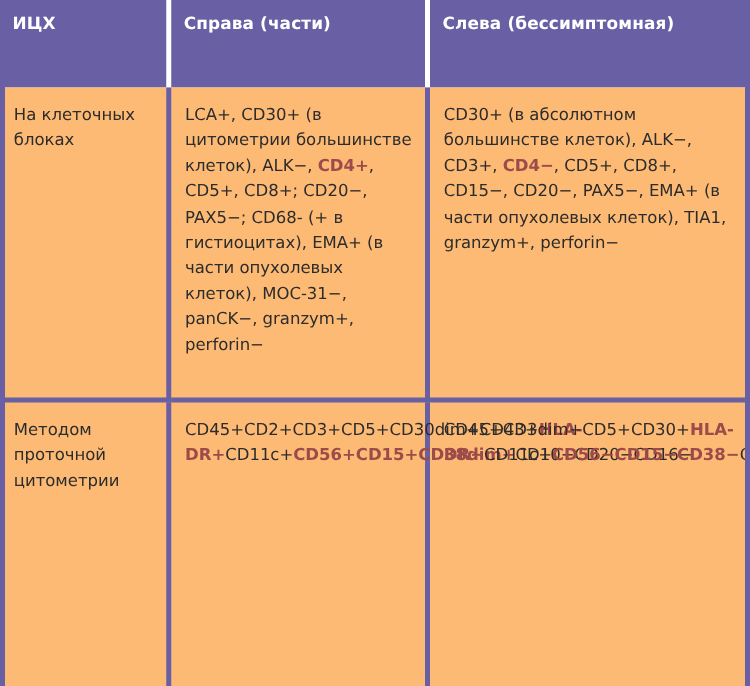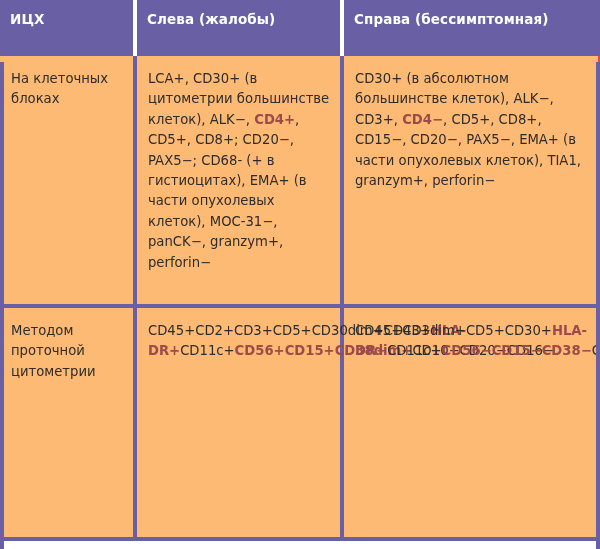--- a/index.html
+++ b/index.html
@@ -29,21 +29,21 @@
 
   
   tr.header-row th {
     background: #685fa5;
     color: #ffffff;
     font-size: 13.5px;
     font-weight: bold;
     text-align: left;
     vertical-align: top;
     padding: 11px 10px 0 10px;
-    height: 56px;
+    height: 70px;
     box-sizing: border-box;
     border-right: 4px solid #ffffff;
     letter-spacing: 0.1px;
   }
   tr.header-row th.last-th {
     border-right: none;
   }
 
   
   td.cell {
@@ -96,22 +96,22 @@
   <table class="ihc-table">
     <colgroup>
       <col class="col-1">
         <col class="col-2">
         <col class="col-3">
     </colgroup>
 
     <thead>
       <tr class="header-row">
         <th>ИЦХ</th>
-        <th>Слева (жалобы)</th>
-        <th class="last-th">Справа (бессимптомная)</th>
+        <th>Справа (части)</th>
+        <th class="last-th">Слева (бессимптомная)</th>
       </tr>
     </thead>
 
     <tbody>
       <tr class="row-1">
         <td class="cell label-cell">На клеточных блоках</td>
         <td class="cell"><span>LCA+, CD30+ (в цитометрии большинстве клеток), ALK−, </span><span class="bm">CD4+</span><span>, CD5+, CD8+; CD20−, PAX5−; CD68- (+ в гистиоцитах), EMA+ (в части опухолевых клеток), MOC-31−, panCK−, granzym+, perforin−</span></td>
         <td class="cell last-col"><span>CD30+ (в абсолютном большинстве клеток), ALK−, CD3+, </span><span class="bm">CD4−</span><span>, CD5+, CD8+, CD15−, CD20−, PAX5−, EMA+ (в части опухолевых клеток), TIA1, granzym+, perforin−</span></td>
       </tr>
 

